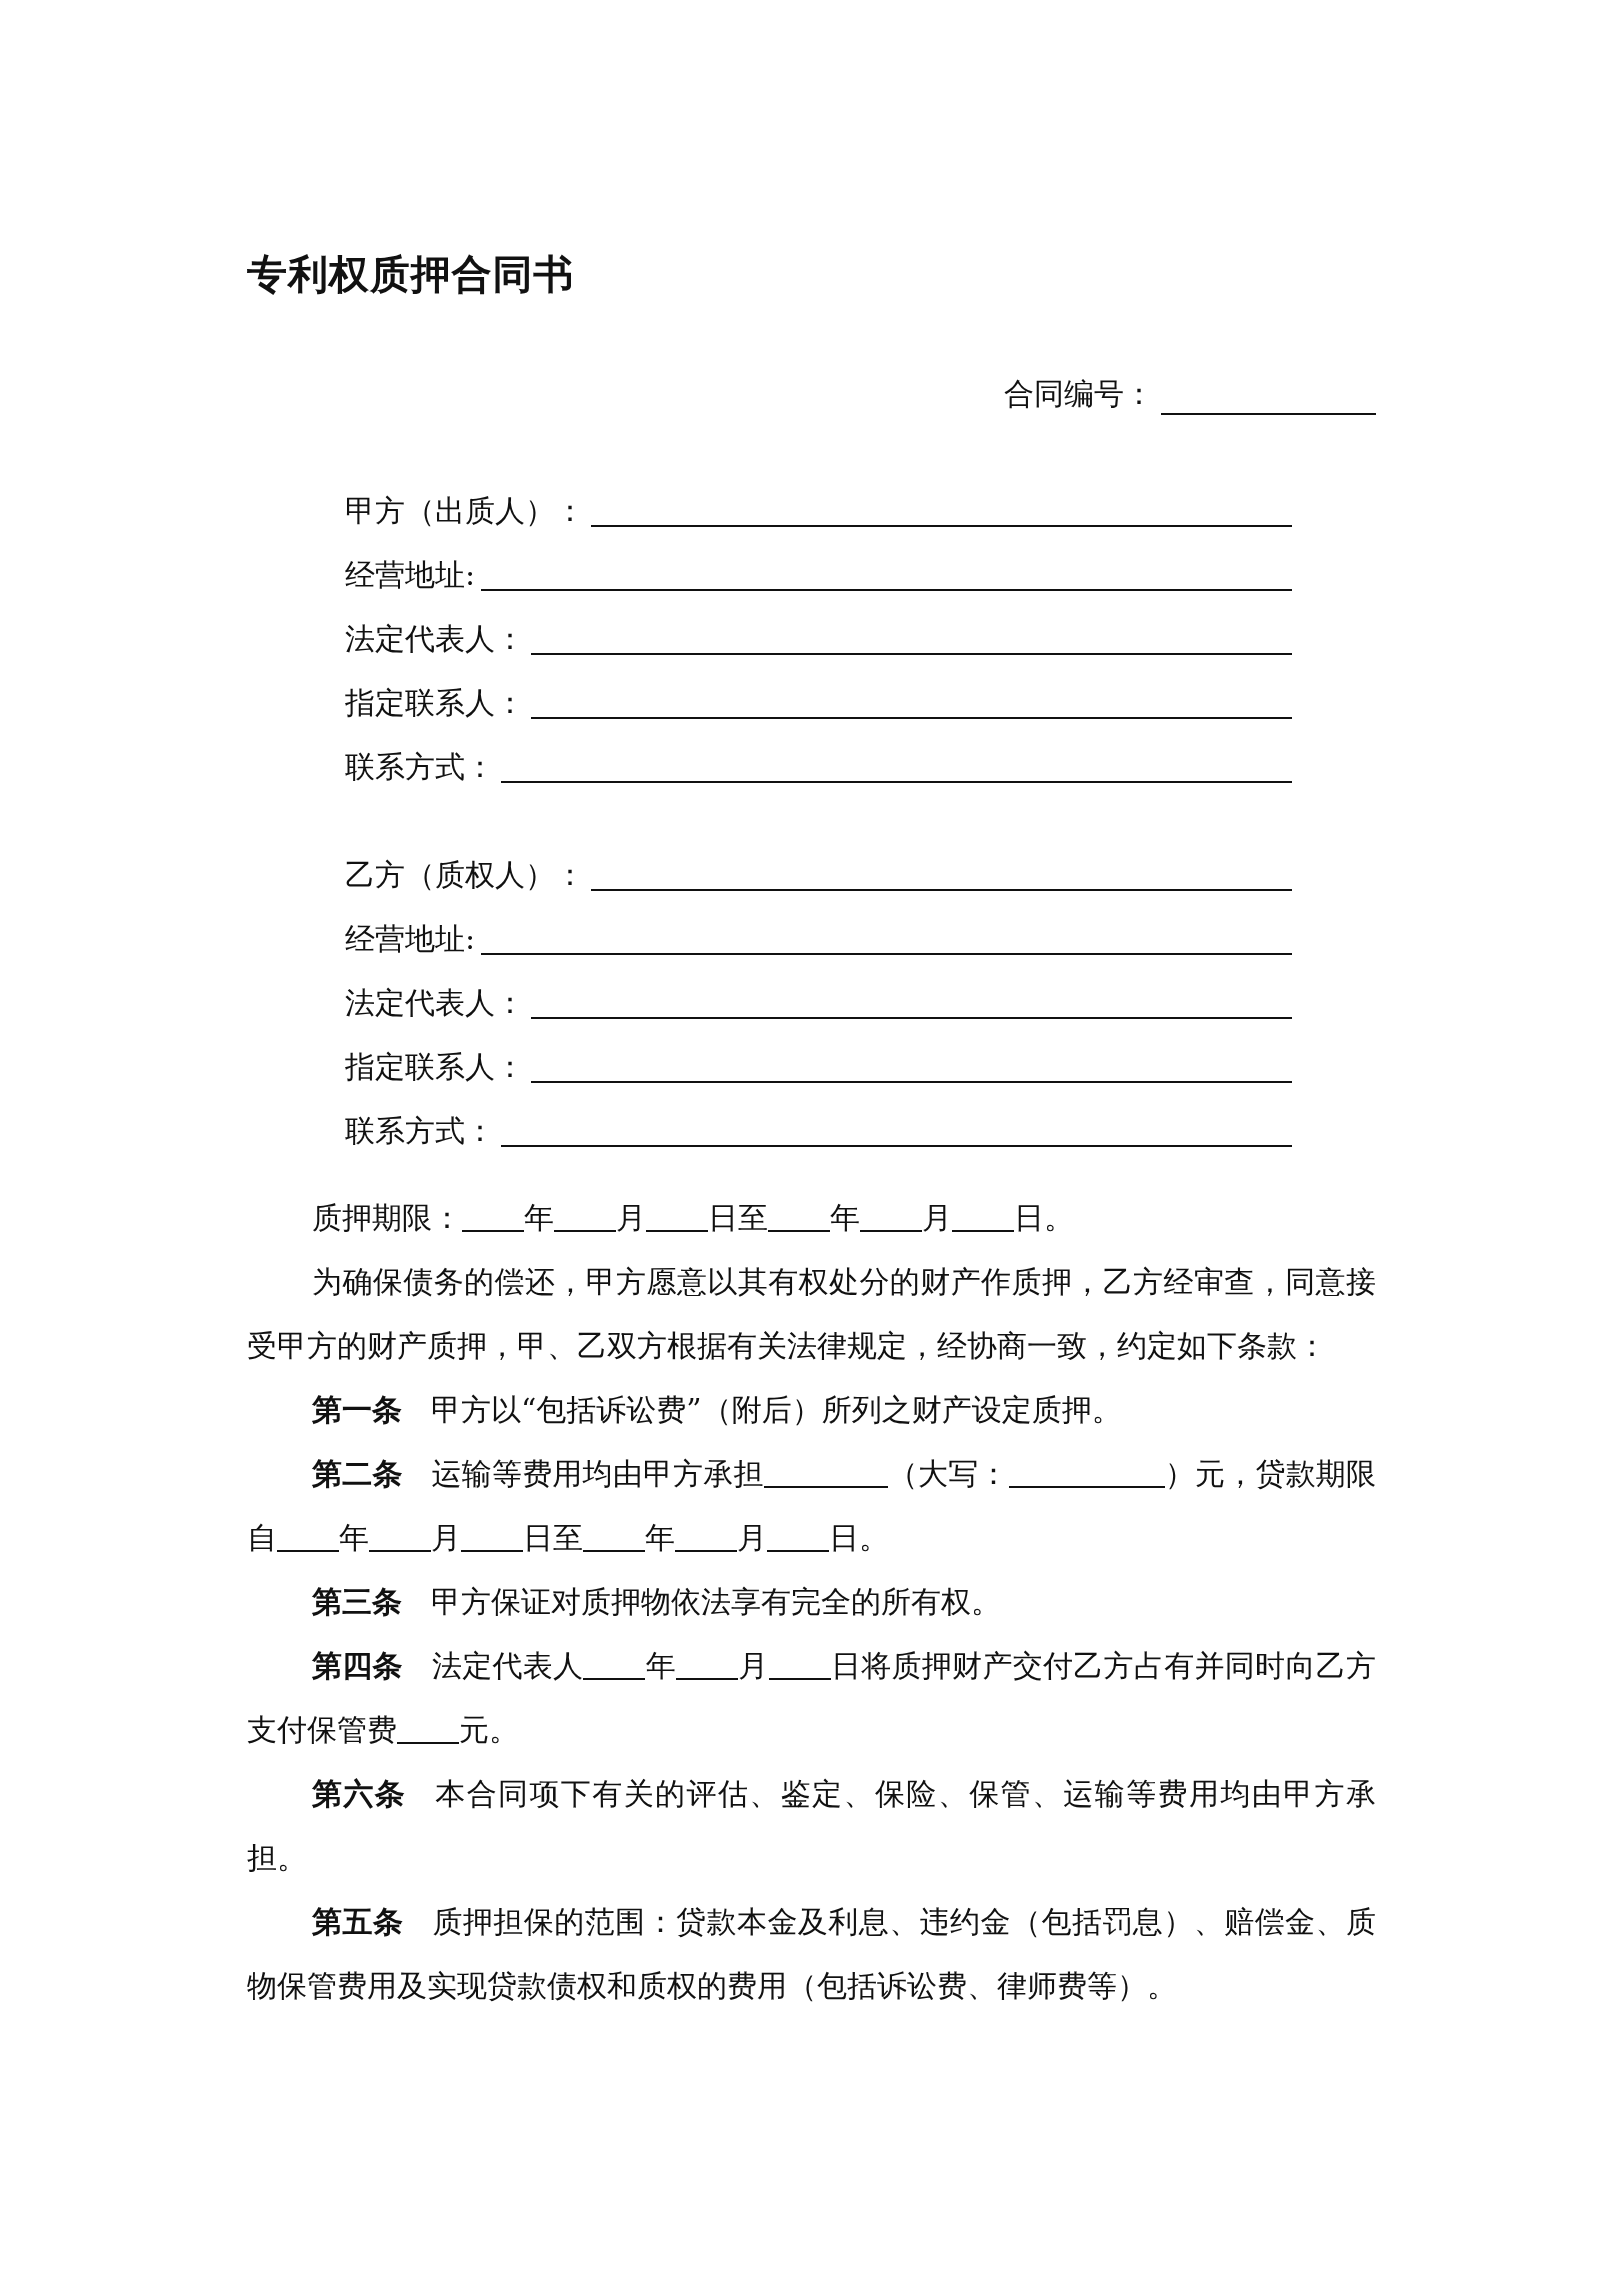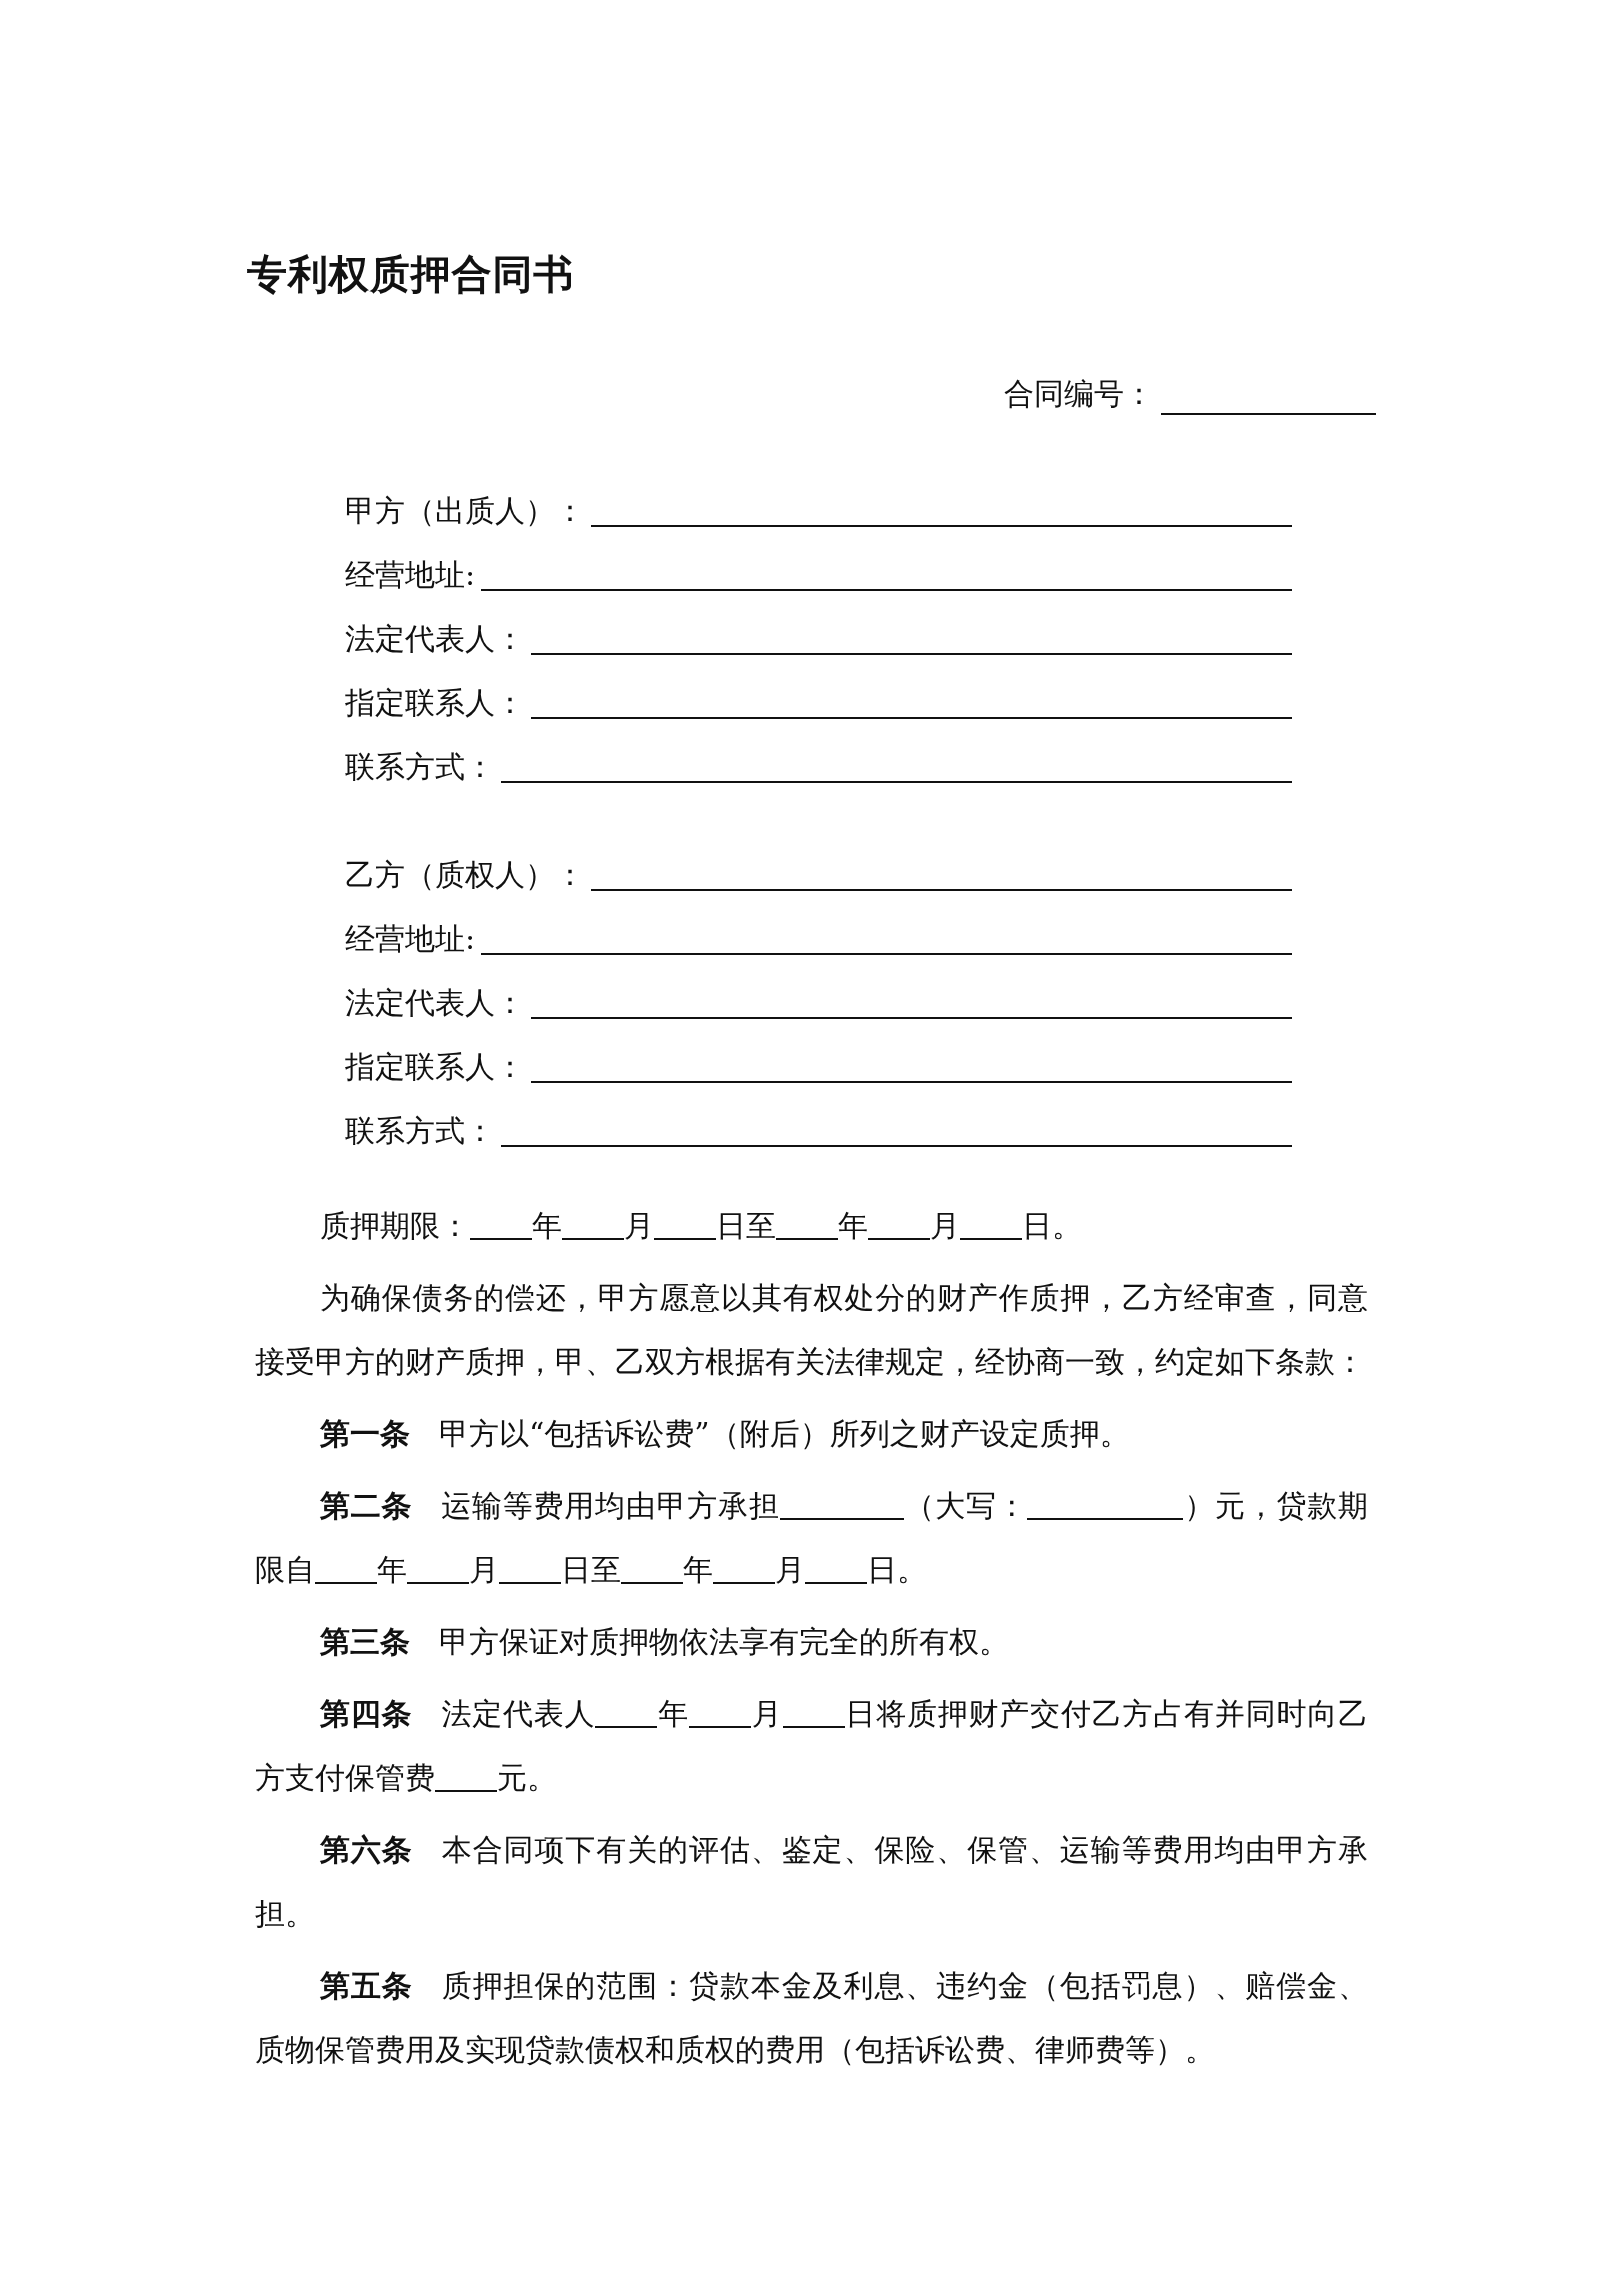--- a/index.html
+++ b/index.html
@@ -18,21 +18,21 @@
     position: absolute; left: 1004px; top: 374px; font-size: 30px;
     display: flex; align-items: flex-end; white-space: nowrap;
   }
   .contract-no .blank { display: inline-block; width: 215px; border-bottom: 2.7px solid #111; height: 33px; margin-left: 7.3px; }
   .party { position: absolute; left: 297px; width: 947px; margin-left: 48px; }
   .party-a { top: 468px; }
   .party-b { top: 832px; }
   .field { display: flex; align-items: flex-end; height: 64px; font-size: 30px; white-space: nowrap; }
   .field .fill { flex: 1; border-bottom: 2.7px solid #111; height: 33px; margin-bottom: 5.5px; margin-left: 5.5px; }
   .body-text { position: absolute; left: 247px; top: 1186px; width: 1129px; font-size: 30px; line-height: 64px; }
-  .body-text p { margin: 8px; text-indent: 65px; text-align: justify; }
+  .body-text p { margin: 0; text-indent: 65px; text-align: justify; }
   .art { font-weight: bold; font-family: "DejaVu Sans", "Liberation Sans", sans-serif; margin-right: 29px; }
   .u { display: inline-block; border-bottom: 2.7px solid #111; height: 31px; vertical-align: -3.6px; }
   .u4 { width: 62px; }
   .u6 { width: 124px; }
   .u8 { width: 156px; }
 </style>
 </head>
 <body>
 
 <div class="page">

